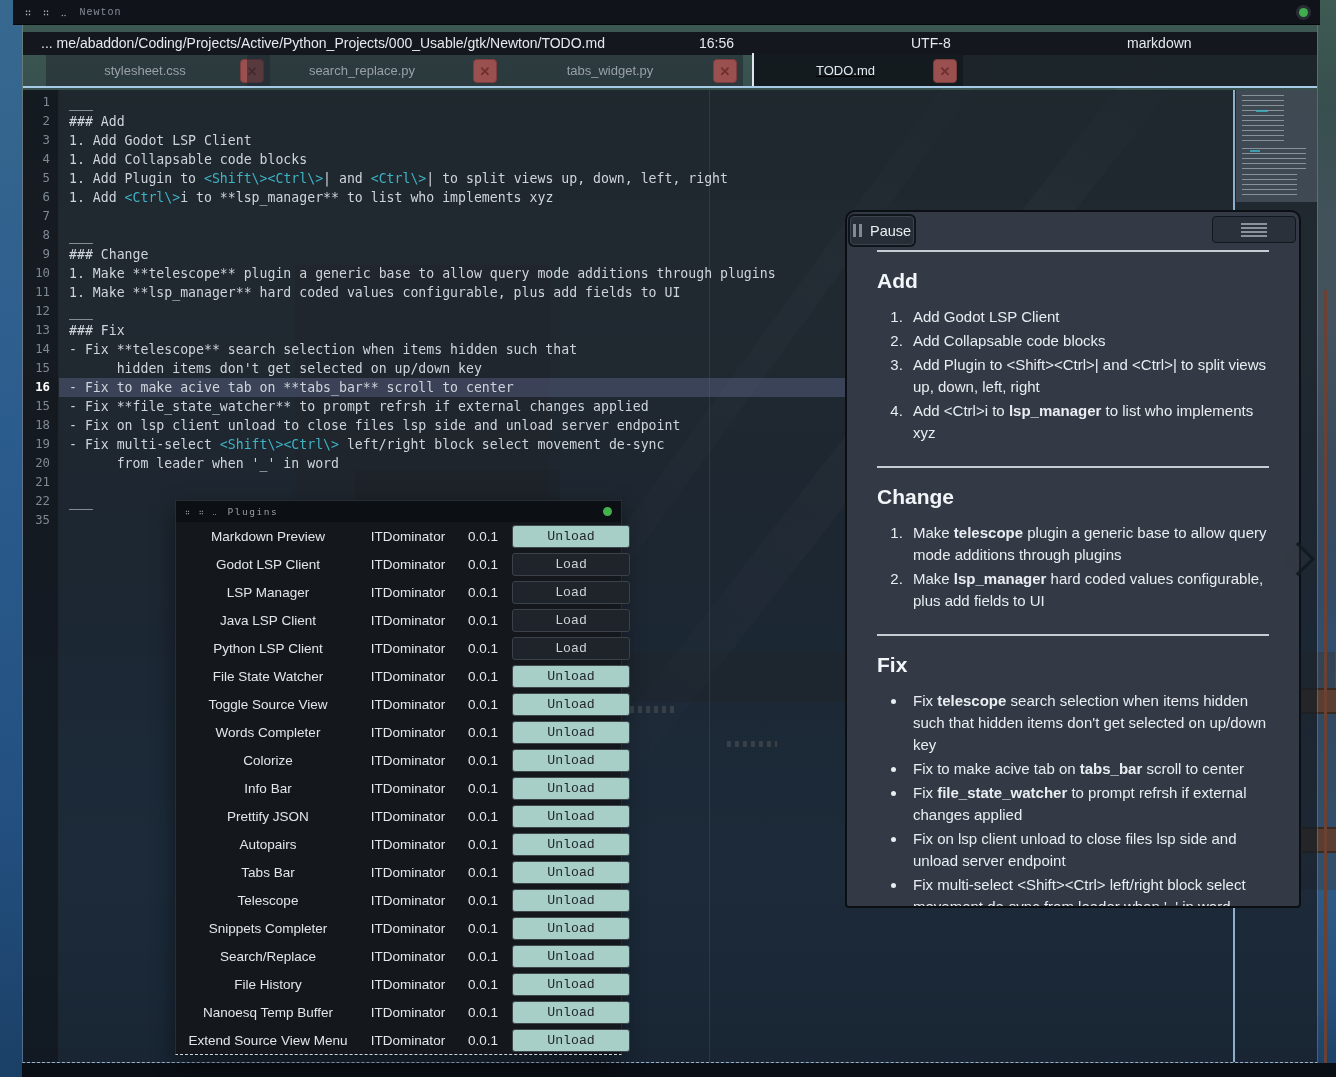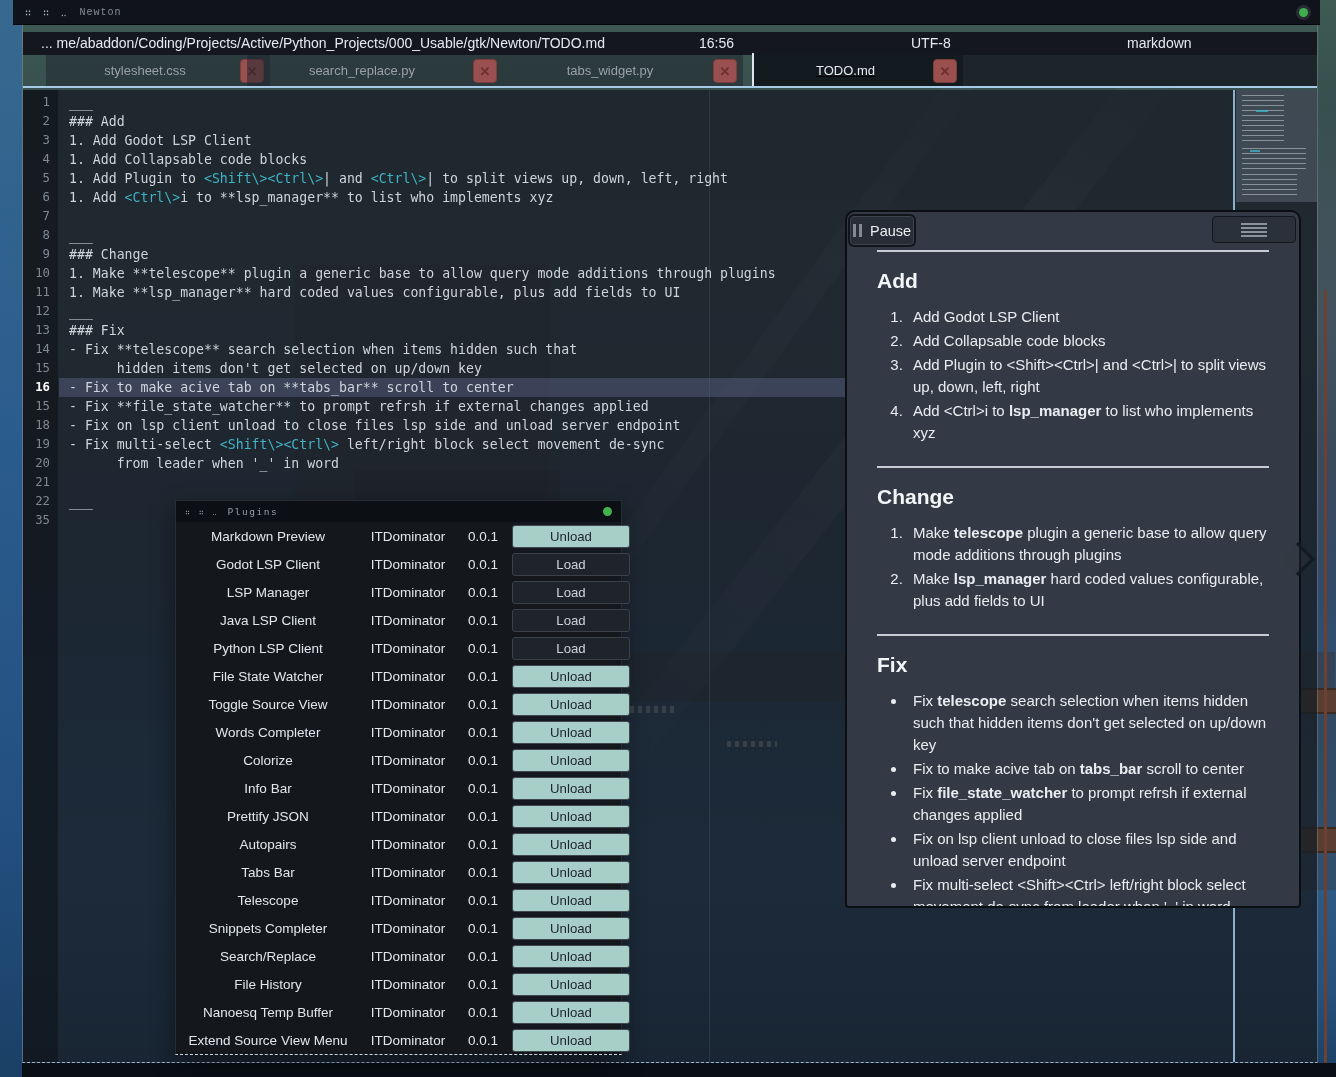--- a/index.html
+++ b/index.html
@@ -99,21 +99,21 @@
     box-shadow:0 8px 22px rgba(0,0,0,0.45); }
   .ptitle { height:21px; background:#0c1015; display:flex; align-items:center; padding:0 9px; }
   .ptitle .tb-dots { font-size:8px; letter-spacing:2px; color:#9aa2aa; }
   .ptitle-text { font-family:"DejaVu Sans Mono", monospace; font-size:9.5px; color:#959da5;
     letter-spacing:1.5px; margin-left:9px; }
   .pgdot { width:9px; height:9px; border-radius:50%; background:#43b14c; margin-left:auto; }
   .prow { height:28px; display:grid; grid-template-columns:176px 104px 46px 1fr;
     align-items:center; padding:0 4px; color:#e2e6ea; font-size:13.5px; }
   .pname,.pauthor,.pver { text-align:center; white-space:nowrap; }
   .pbtn { width:118px; height:23px; margin-left:6px; border-radius:3px; font-size:13.2px;
-    font-family:Liberation Sans, sans-serif; }
+    font-family:Liberation Mono, monospace; }
   .pbtn.unload { background:#a8cec8; color:#22272d; border:1px solid #3e464e; }
   .pbtn.load { background:#1f242b; color:#ccd3d9; border:1px solid #3a4149; }
 
   
   .preview { position:absolute; left:845px; top:210px; width:456px; height:698px; z-index:20;
     background:#333a45; border:2px solid #0b0f14; border-radius:10px 10px 4px 4px; overflow:hidden; }
   .ptoolbar { position:relative; height:38px; }
   .pause-btn { position:absolute; left:3px; top:4px; height:29px; padding:0 2px;
     display:flex; align-items:center; gap:8px; background:#272d36; border:1px solid #3d434c;
     box-shadow:0 0 0 2px #10151b; border-radius:4px; color:#eaeef2; font-size:14.5px; }

